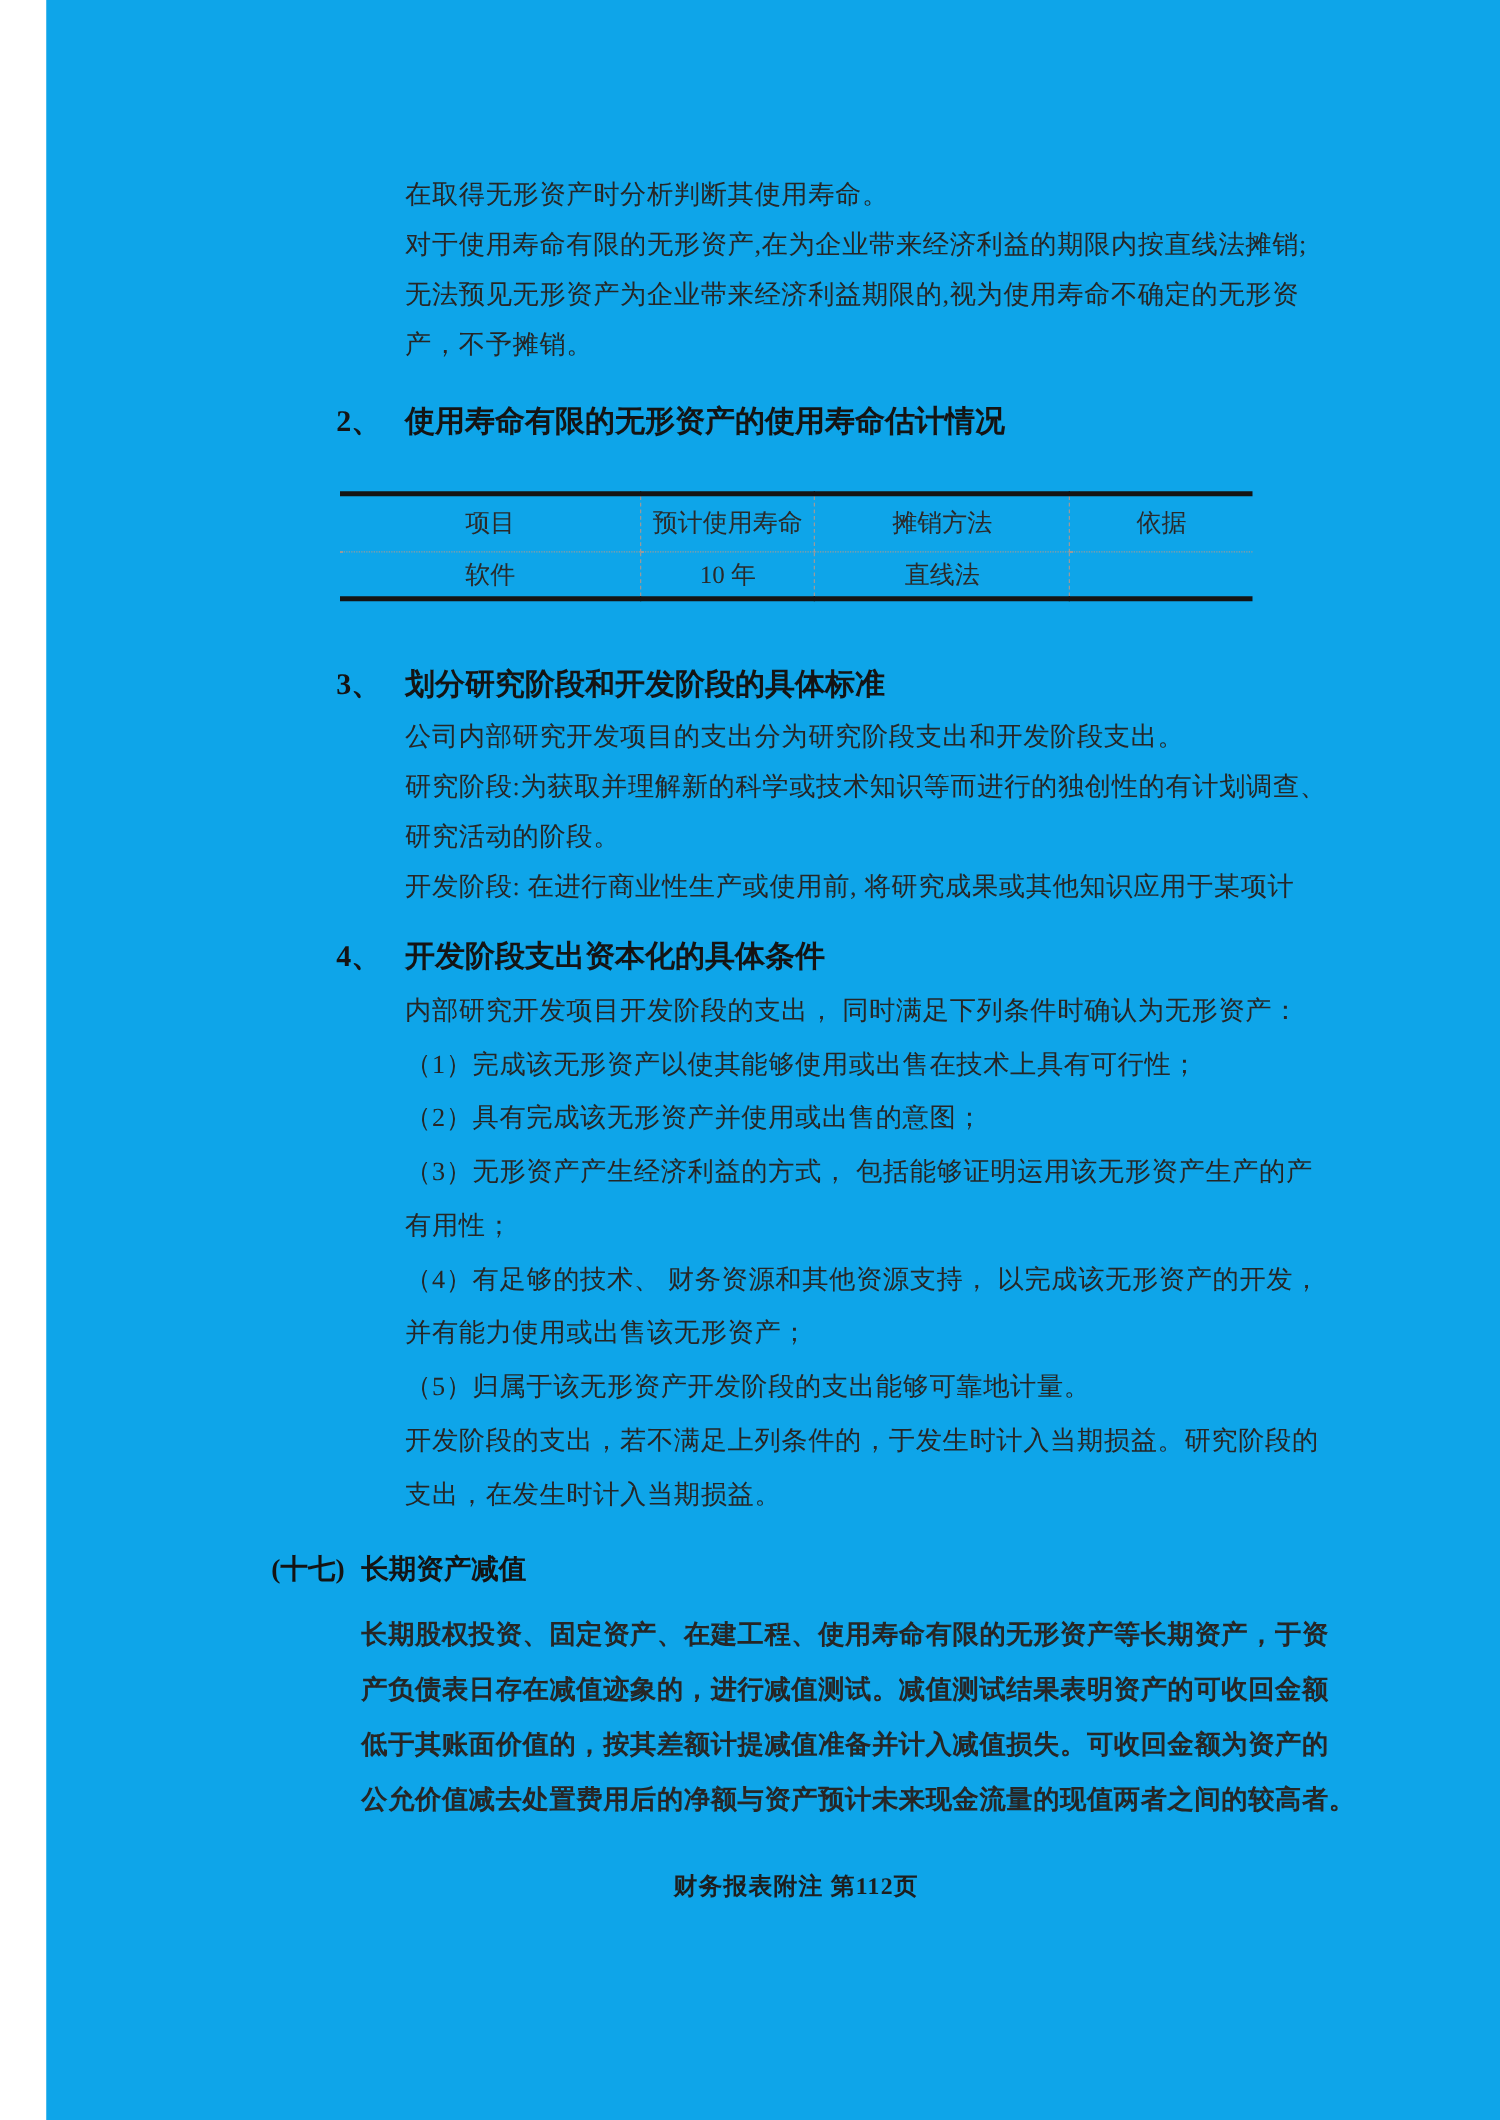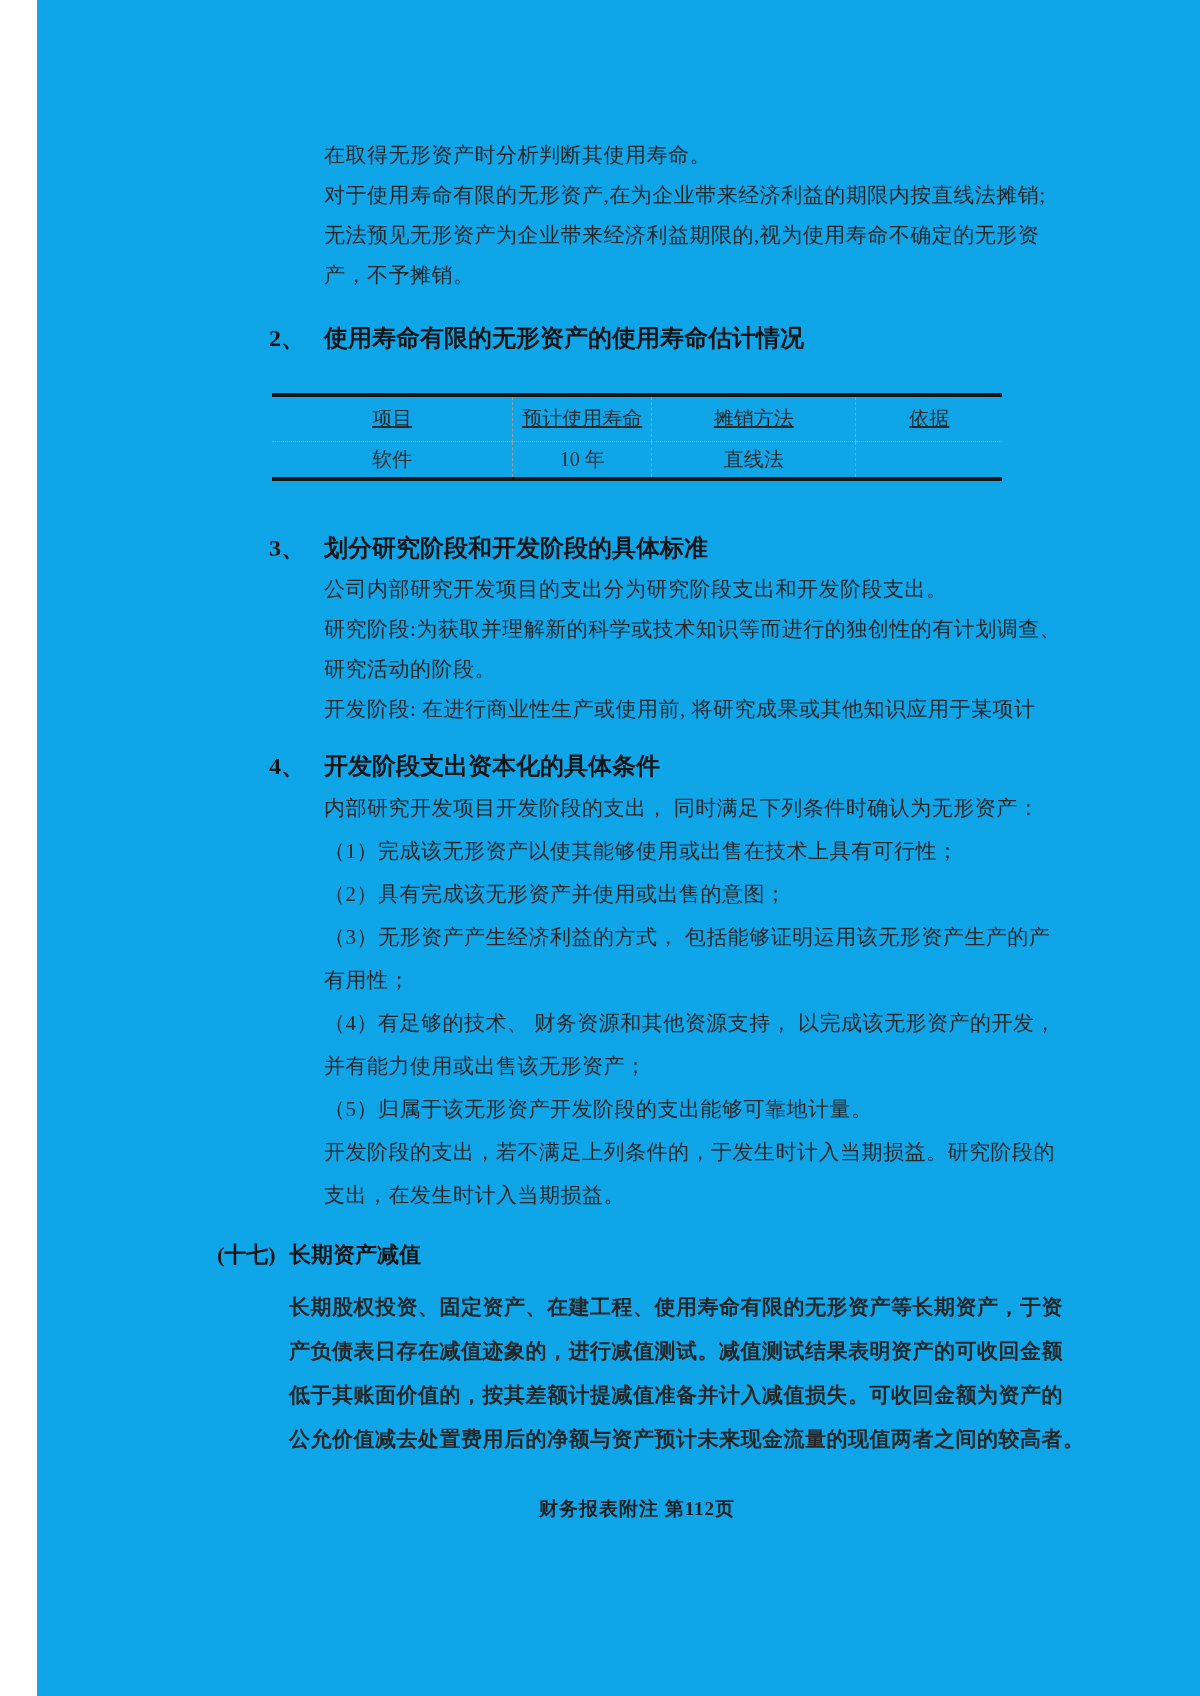--- a/index.html
+++ b/index.html
@@ -41,21 +41,21 @@
     font-size:20px;
     color:#2a2a2a;
   }
   .ul-table th, .ul-table td {
     text-align:center;
     font-weight:normal;
     border-left:1px dashed #9a9a9a;
     padding:0;
   }
   .ul-table th:first-child, .ul-table td:first-child { border-left:none; }
-  .ul-table thead th { height:46px; border-bottom:1px dotted #9a9a9a;text-decoration:underline; }
+  .ul-table thead th { height:46px; border-bottom:1px dotted #9a9a9a; }
   .ul-table tbody td { height:38px; }
   .sec3-head { margin-top:52px; }
   .sec3-body { margin-top:6px; }
   .sec3-body .line { line-height:40px; }
   .sec4-head { margin-top:22px; }
   .sec4-body { margin-top:6px; }
   .sec4-body .line { line-height:43px; }
   .sec17-head {
     margin-left:180px;
     margin-top:22px;

